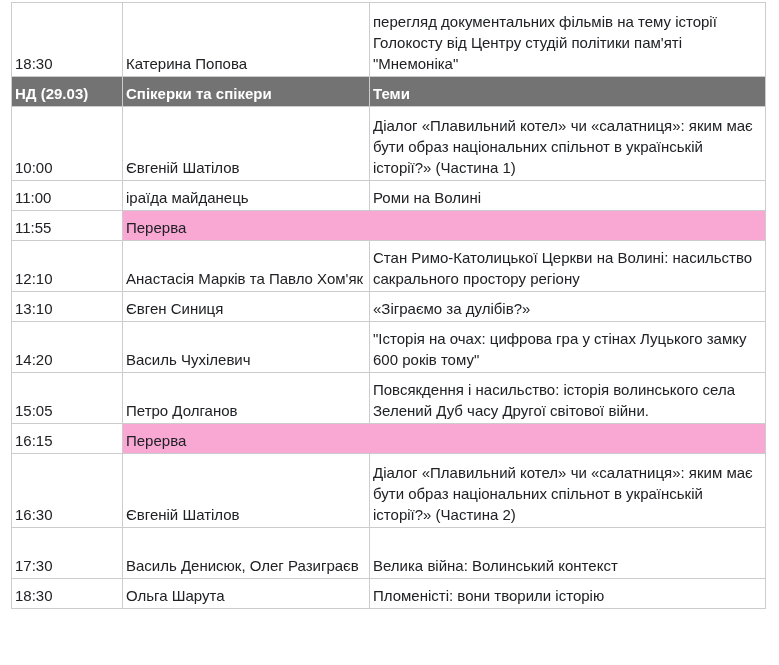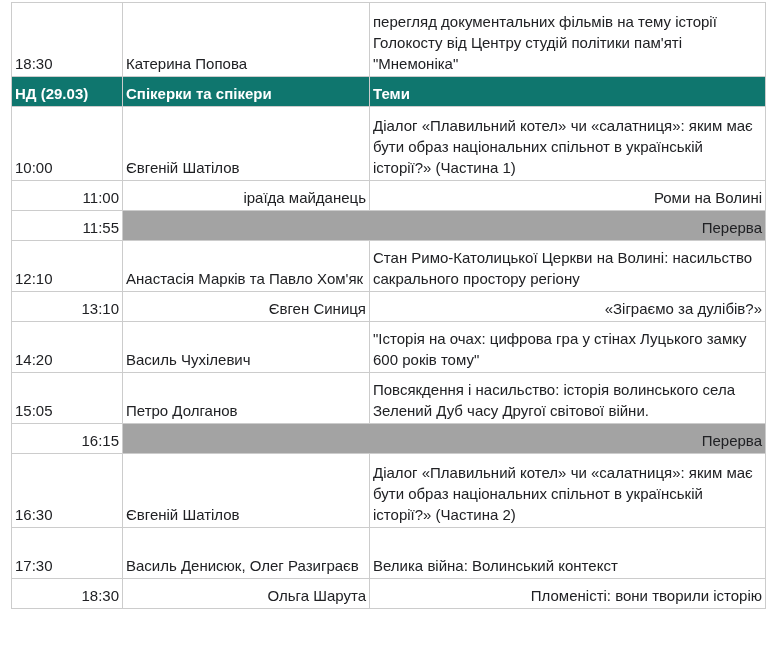--- a/index.html
+++ b/index.html
@@ -29,32 +29,32 @@
       padding: 0 3px 2px 3px;
       vertical-align: bottom;
       line-height: 21px;
       white-space: normal;
       overflow: hidden;
     }
     col.c-time { width: 111px; }
     col.c-speaker { width: 247px; }
     col.c-topic { width: 396px; }
     tr.header-row td {
-      background: #0f766e;
+      background: #737373;
       color: #ffffff;
       font-weight: bold;
       height: 27px;
       border-left-color: #888888;
       border-right-color: #888888;
     }
-    tr.r1 td { height: 27px; text-align: right; }
+    tr.r1 td { height: 27px; }
     tr.r2 td { height: 48px; }
     tr.r3 td { height: 71px; }
     td.break-cell {
-      background: #a3a3a3;
+      background: #f9a8d4;
     }
   </style>
 </head>
 <body>
 
 <table id="schedule">
   <colgroup>
     <col class="c-time">
     <col class="c-speaker">
     <col class="c-topic">

